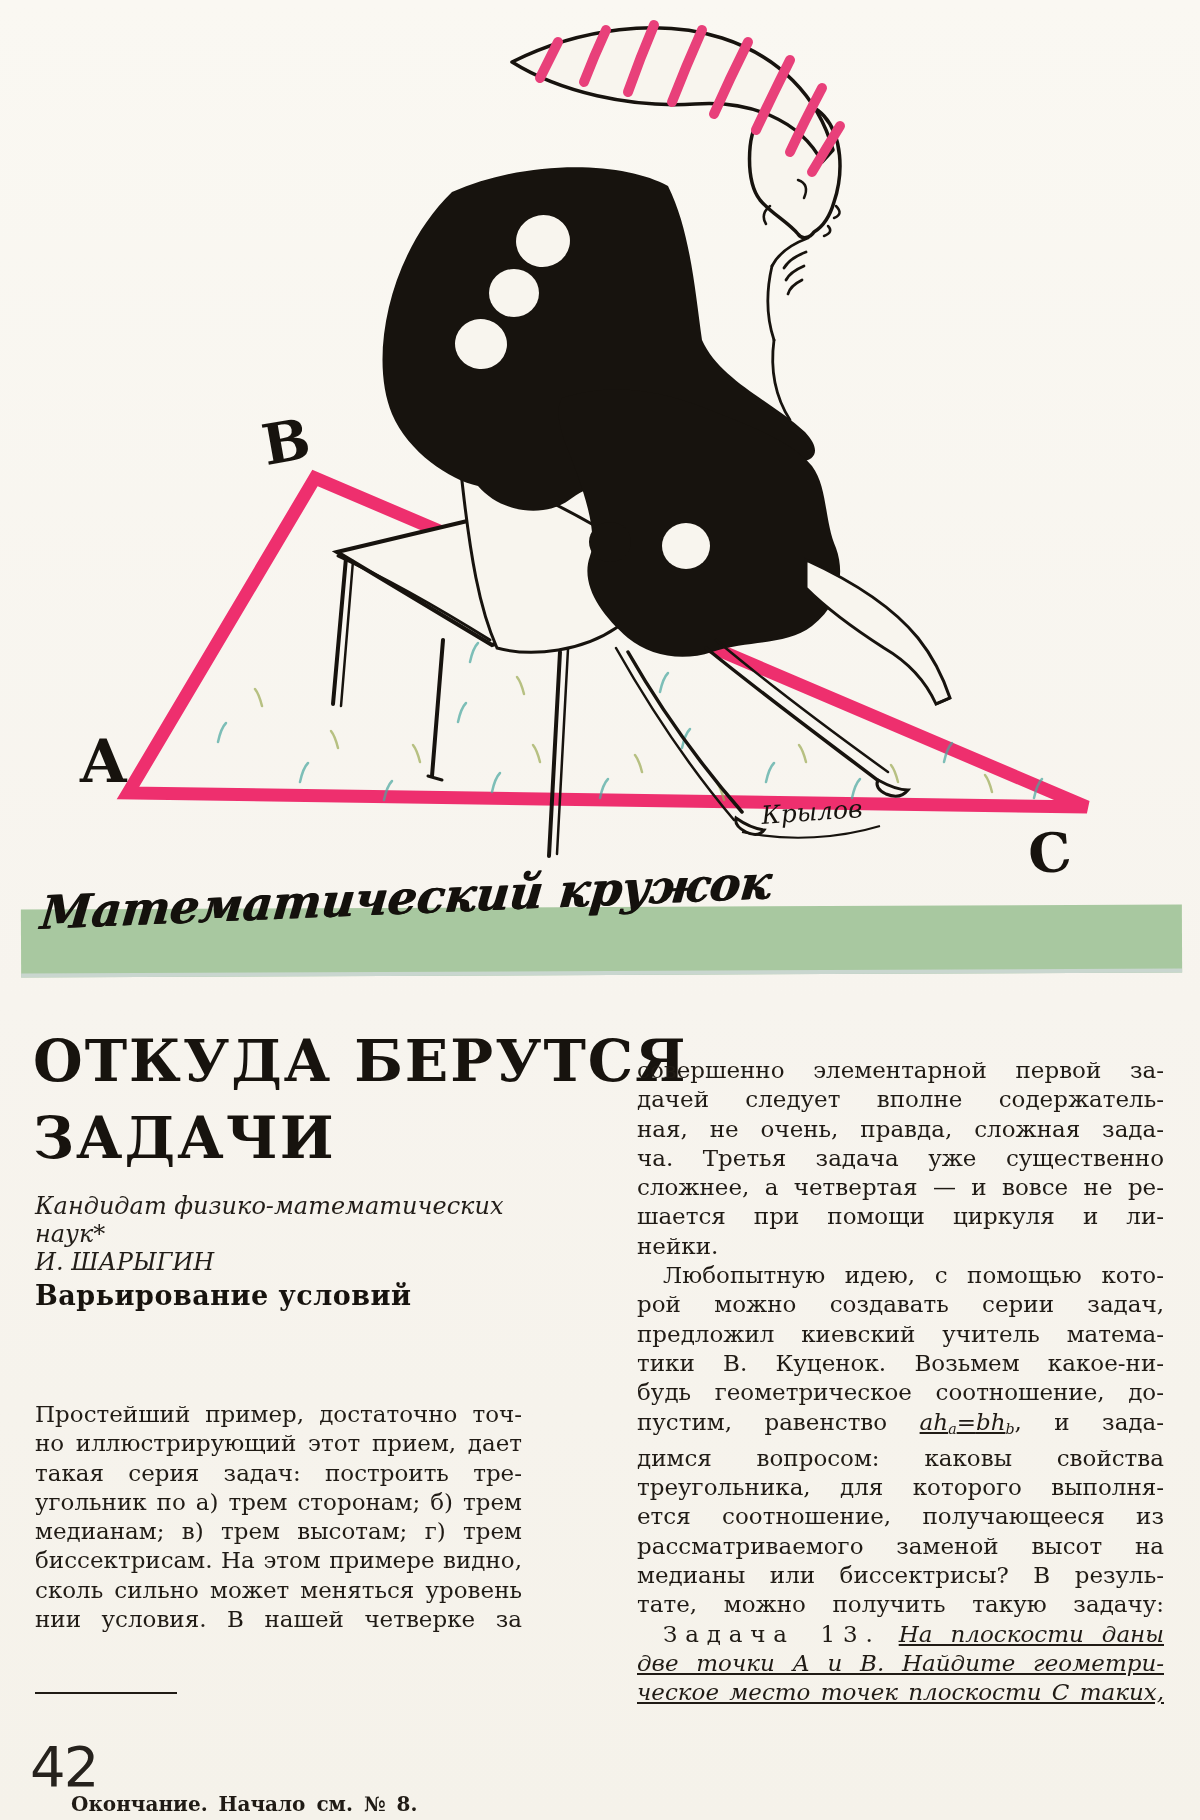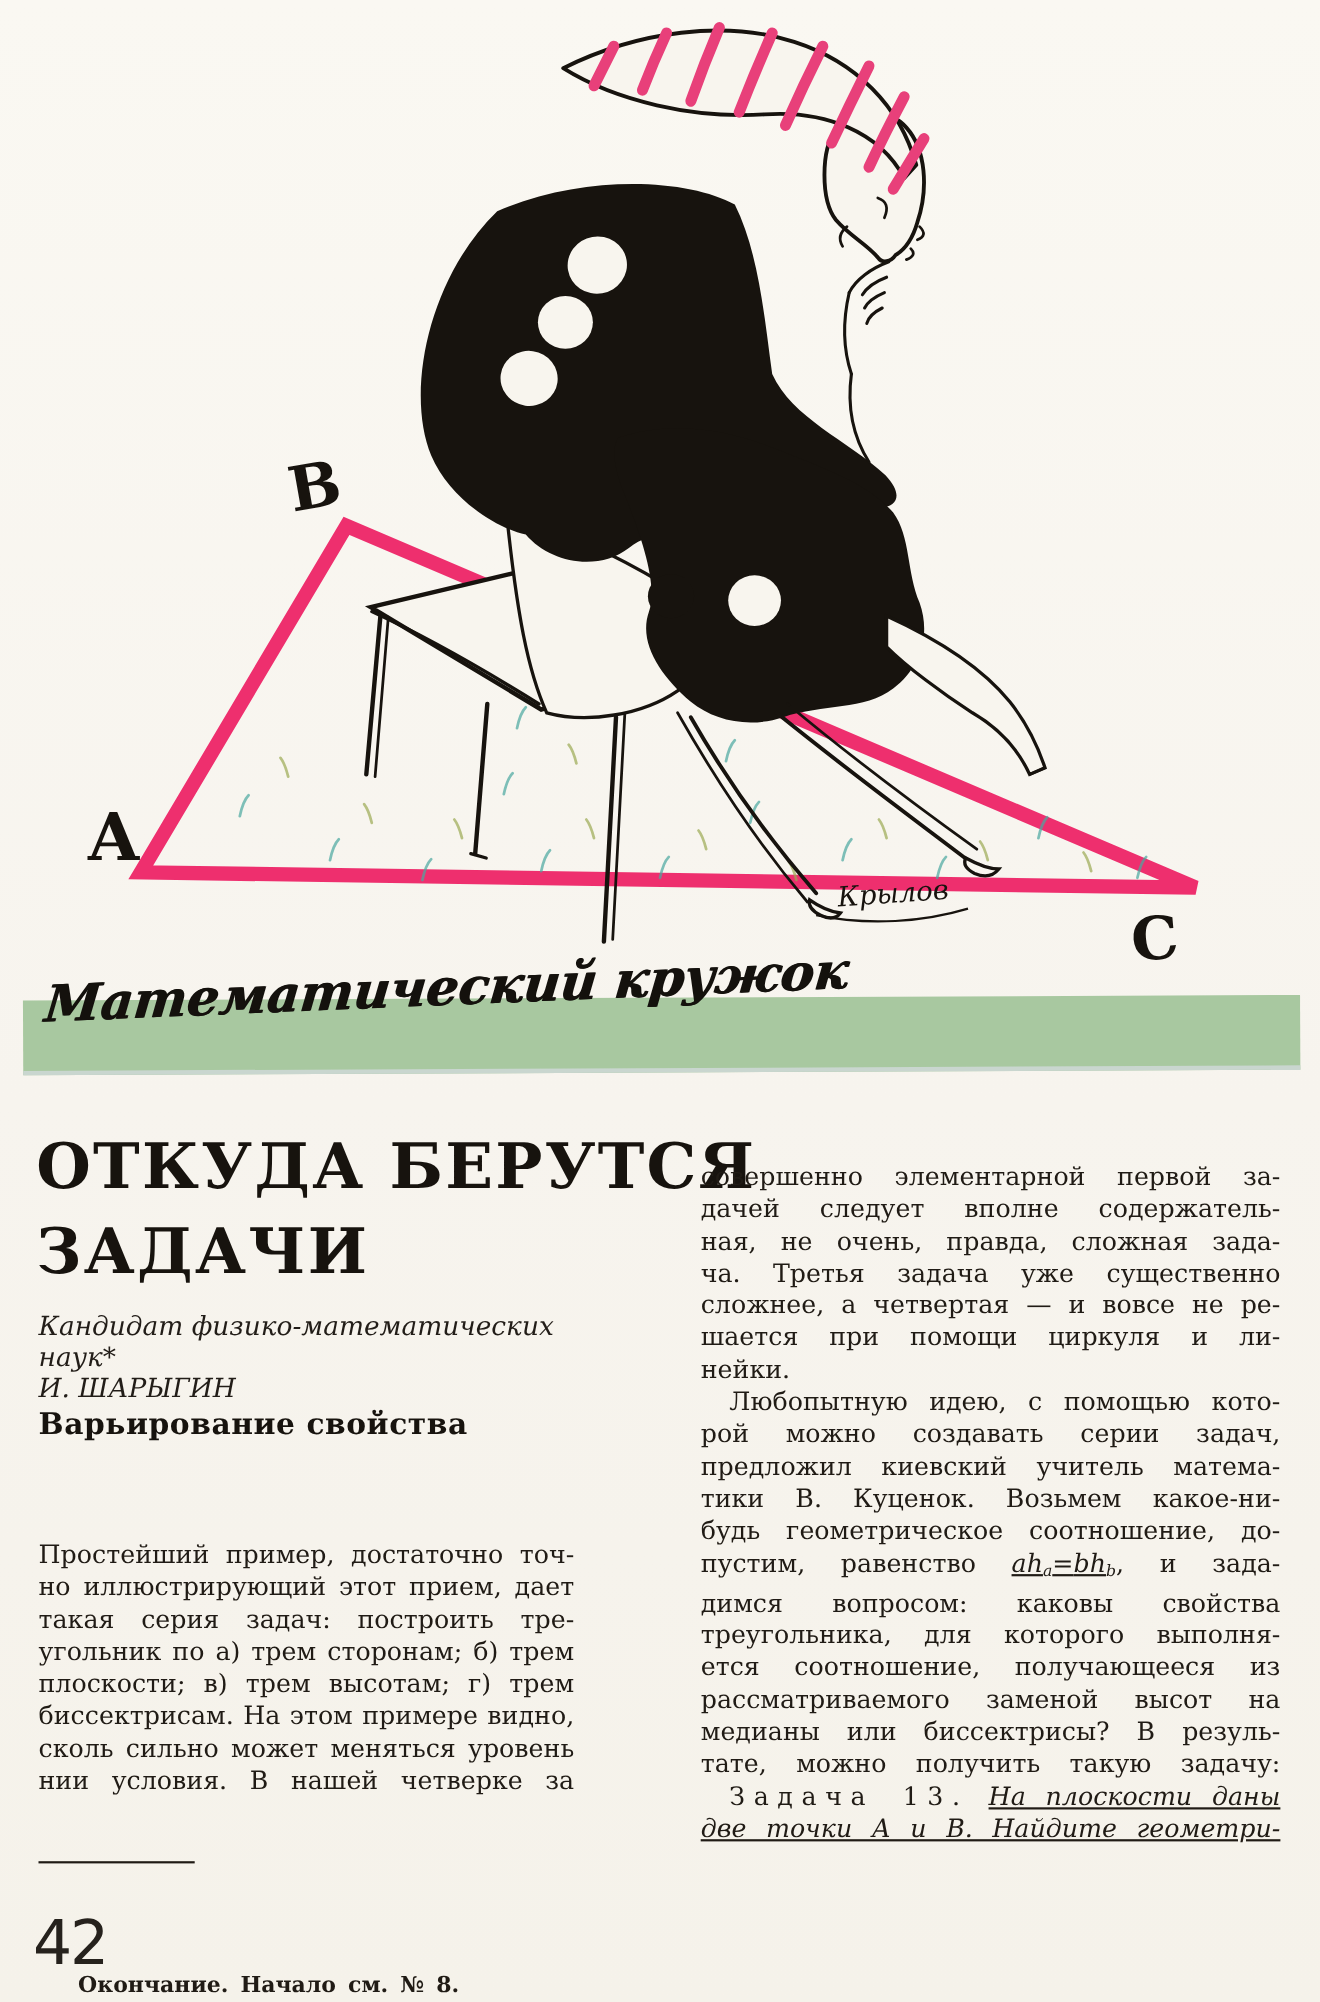--- a/index.html
+++ b/index.html
@@ -212,28 +212,28 @@
   <div class="title">
     <div>ОТКУДА БЕРУТСЯ</div>
     <div>ЗАДАЧИ</div>
   </div>
 
   <div class="author">
     <div>Кандидат физико-математических наук*</div>
     <div>И. ШАРЫГИН</div>
   </div>
 
-  <div class="heading">Варьирование свойства</div>
+  <div class="heading">Варьирование условий</div>
 
   <div class="col col-left">
       <div class="tl">Простейший пример, достаточно точ-</div>
       <div class="tl">но иллюстрирующий этот прием, дает</div>
       <div class="tl">такая серия задач: построить тре-</div>
       <div class="tl">угольник по а) трем сторонам; б) трем</div>
-      <div class="tl">плоскости; в) трем высотам; г) трем</div>
+      <div class="tl">медианам; в) трем высотам; г) трем</div>
       <div class="tl">биссектрисам. На этом примере видно,</div>
       <div class="tl">сколь сильно может меняться уровень</div>
       <div class="tl">нии условия. В нашей четверке за</div>
     </div>
 
   <div class="col col-right">
       <div class="tl">совершенно элементарной первой за-</div>
       <div class="tl">дачей следует вполне содержатель-</div>
       <div class="tl">ная, не очень, правда, сложная зада-</div>
       <div class="tl">ча. Третья задача уже существенно</div>
@@ -247,20 +247,21 @@
       <div class="tl">будь геометрическое соотношение, до-</div>
       <div class="tl"><span>пустим, равенство </span><span class="it">ah</span><span class="sb">a</span><span class="it">=</span><span class="it">bh</span><span class="sb">b</span><span>, и зада-</span></div>
       <div class="tl">димся вопросом: каковы свойства</div>
       <div class="tl">треугольника, для которого выполня-</div>
       <div class="tl">ется соотношение, получающееся из</div>
       <div class="tl">рассматриваемого заменой высот на</div>
       <div class="tl">медианы или биссектрисы? В резуль-</div>
       <div class="tl">тате, можно получить такую задачу:</div>
       <div class="tl ind"><span class="sp">Задача 13.</span><span>  </span><span class="it">На плоскости даны</span></div>
       <div class="tl"><span class="it">две точки А и В. Найдите геометри-</span></div>
+      <div class="tl"><span class="it">ческое место точек плоскости С таких,</span></div>
     </div>
 
   <div class="footnote-rule"></div>
   <div class="footnote">Окончание. Начало см. № 8.</div>
 
   <div class="page-number">42</div>
 
 </div>
 
 </body></html>

